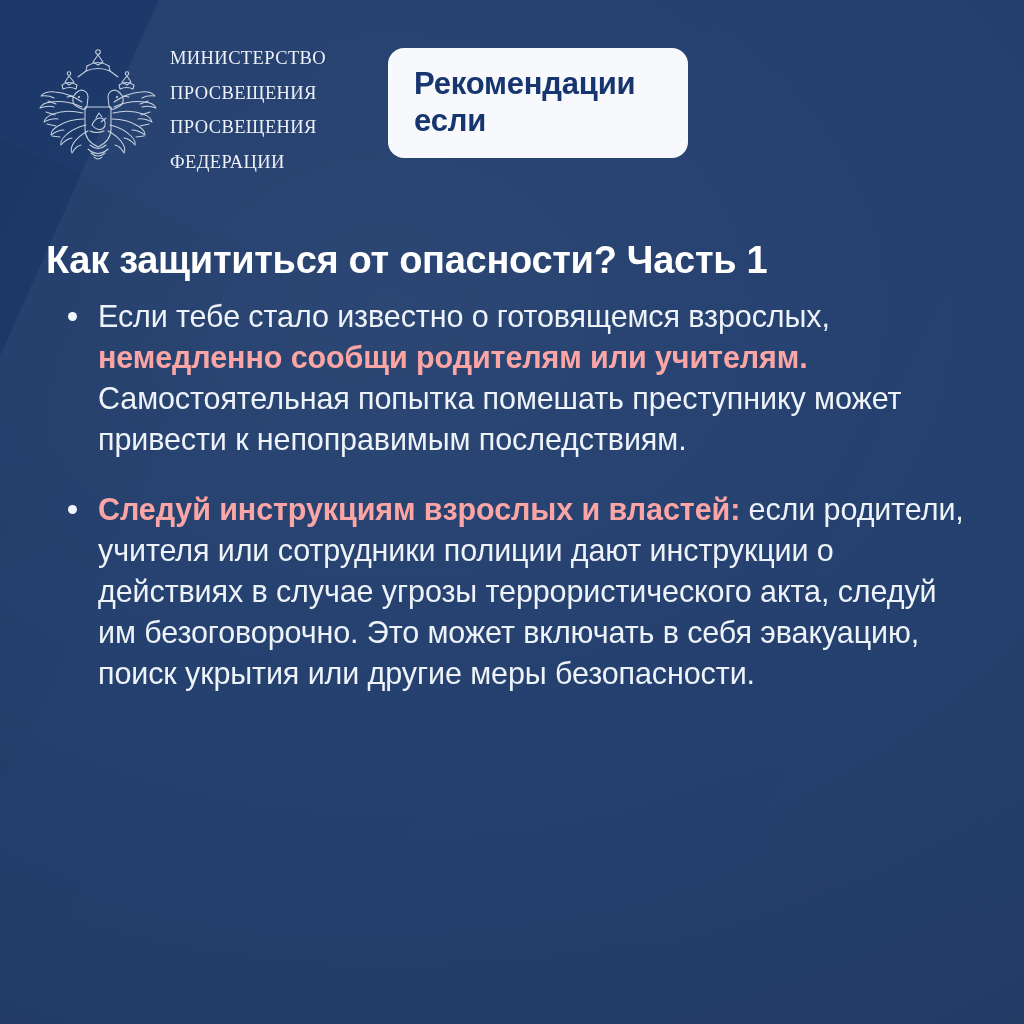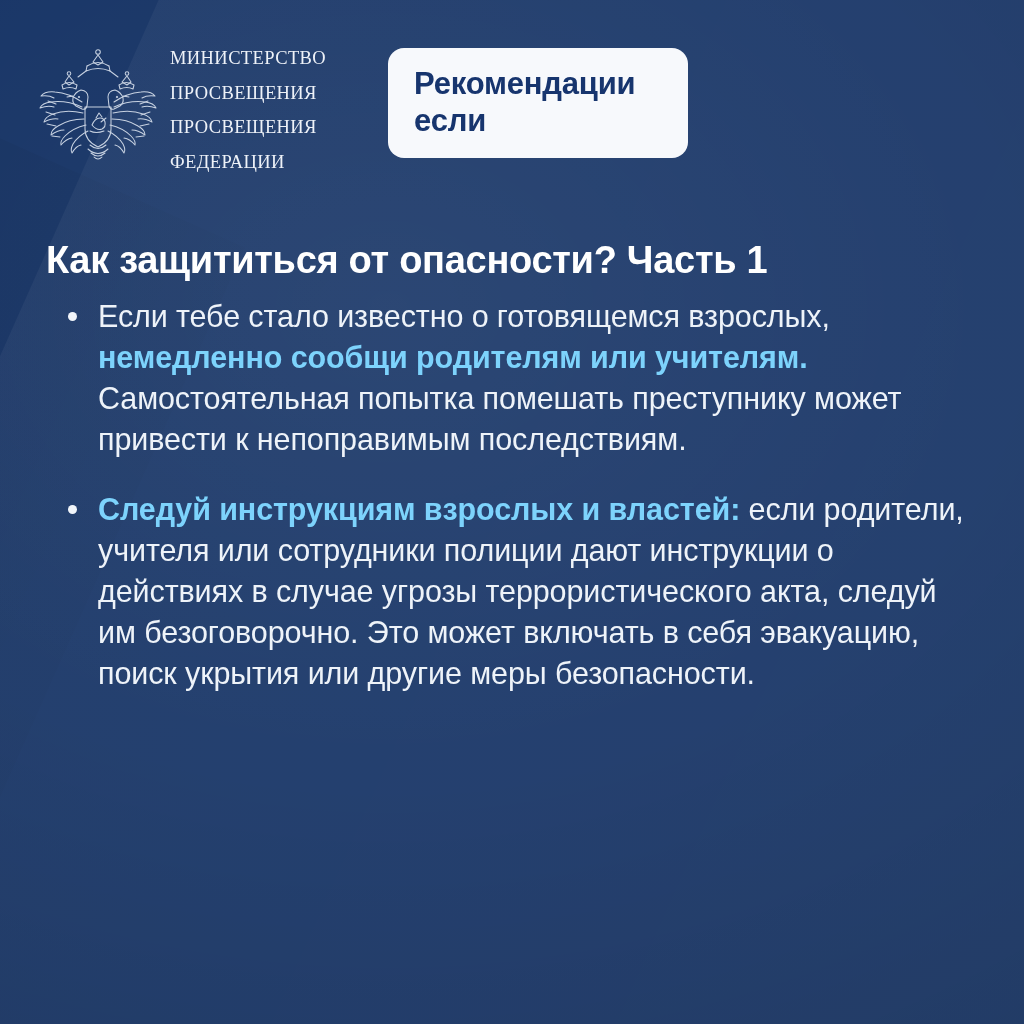--- a/index.html
+++ b/index.html
@@ -155,21 +155,21 @@
   }
 
   .btext {
     font-family: "Liberation Sans", sans-serif;
     font-size: 30.5px;
     line-height: 41px;
     color: #eef3f9;
     font-weight: 400;
     letter-spacing: -0.1px;
   }
-  .btext b { font-weight: 700; color: #7dd3fc; }
+  .btext b { font-weight: 700; color: #fca5a5; }
 </style>
 </head>
 <body>
 
 <div id="poster">
 
   <div class="diag-dark"></div>
   <div class="diag-light"></div>
   <div class="vignette"></div>
 

